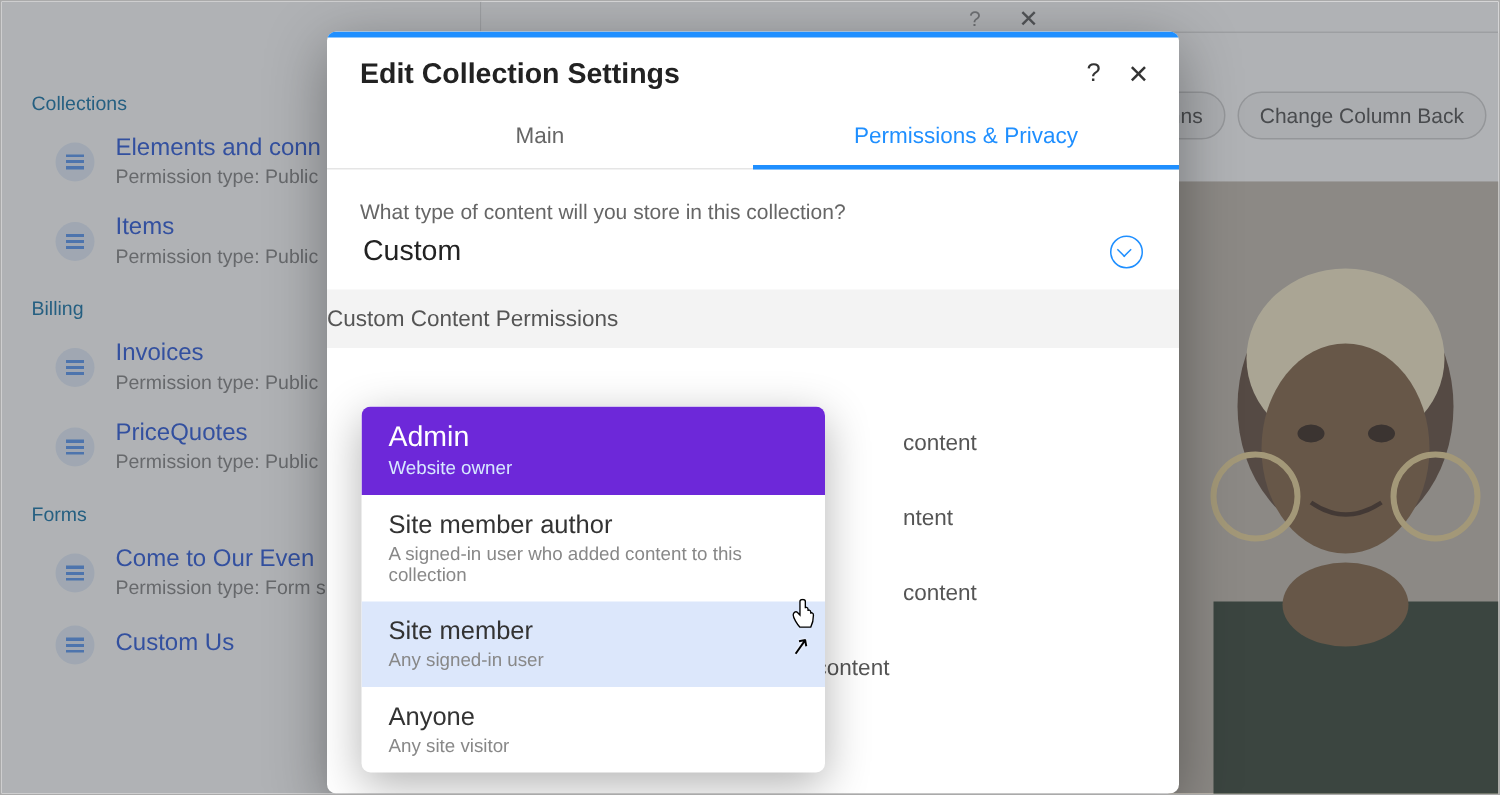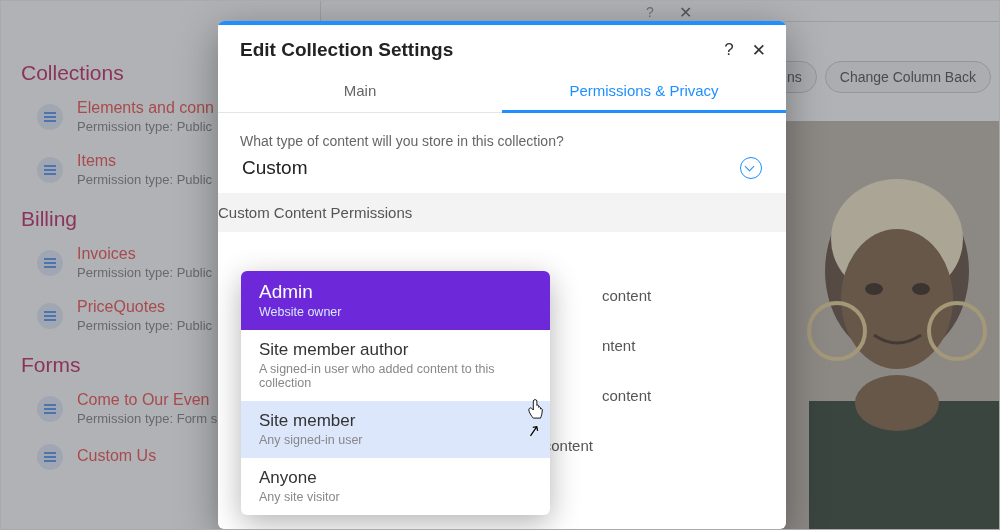--- a/index.html
+++ b/index.html
@@ -1,36 +1,36 @@
 <!DOCTYPE html>
 <html><head>
 <meta charset="utf-8">
 <style>
 html,body{margin:0;padding:0;font-family:-apple-system,BlinkMacSystemFont,"Segoe UI",Helvetica,Arial,sans-serif;background:#fff;color:#333;overflow:hidden}
 #stage{position:relative;width:1000px;height:530px;border:1px solid #aaa;box-sizing:border-box;overflow:hidden}
 .bg{position:absolute;inset:0;display:flex}
 .left-pane{width:320px;background:#fff;border-right:1px solid #ddd;padding-top:50px;box-sizing:border-box}
-.sect-h{font-size:21px;color:#be185d;padding:10px 20px 6px}
+.sect-h{font-size:13px;color:#0369a1;padding:10px 20px 6px}
 .row{display:flex;align-items:center;padding:8px 20px 10px 36px;gap:14px}
 .db-icon{width:26px;height:26px;border-radius:50%;background:#e2ecfa;display:flex;align-items:center;justify-content:center}
 .db-icon::before{content:"";width:12px;height:10px;background:linear-gradient(#4b8ff0 0 2px,transparent 2px 4px,#4b8ff0 4px 6px,transparent 6px 8px,#4b8ff0 8px 10px)}
-.row-txt .t{font-size:16px;color:#ef4444}
+.row-txt .t{font-size:16px;color:#1d4ed8}
 .row-txt .s{font-size:13px;color:#7a7a7a;margin-top:2px}
 .right-pane{flex:1;position:relative;background:#fff}
 .top-strip{position:absolute;top:0;left:0;right:0;height:20px;background:#fff;border-bottom:1px solid #ddd}
 .top-strip .hx{position:absolute;top:3px;left:325px;font-size:14px;color:#888}
 .top-strip .cx{position:absolute;top:2px;left:358px;font-size:16px;color:#555}
 .pill-row{position:absolute;top:60px;right:8px;display:flex;gap:8px}
 .pill{border:1px solid #ccc;border-radius:18px;padding:7px 14px;font-size:14px;color:#444;background:#f6f6f6}
 .avatar-area{position:absolute;top:120px;right:0;width:220px;height:410px;background:linear-gradient(#c9c2b8,#b2a99c)}
 .avatar-area svg{position:absolute;inset:0}
 .scrim{position:absolute;inset:0;background:rgba(80,85,92,0.45)}
 .modal{position:absolute;left:217px;top:20px;width:568px;height:508px;background:#fff;border-radius:6px;box-shadow:0 10px 40px rgba(0,0,0,0.35);overflow:hidden}
 .modal-top{height:4px;background:#1f8fff}
-.modal-head{display:flex;align-items:center;justify-content:space-between;padding:14px 20px 10px 22px}
+.modal-head{display:flex;align-items:flex-start;justify-content:space-between;padding:14px 20px 10px 22px}
 .modal-head h2{margin:0;font-size:19px;font-weight:700;color:#222}
 .mh-icons{display:flex;gap:18px;font-size:17px;color:#333}
 .tabs{display:flex;border-bottom:1px solid #e5e5e5}
 .tab{flex:1;text-align:center;padding:11px 0;font-size:15px;color:#666;cursor:pointer}
 .tab.active{color:#1f8fff;border-bottom:3px solid #1f8fff;margin-bottom:-1px}
 .body{padding:20px 22px 0}
 .q{font-size:14px;color:#666;margin-bottom:4px}
 .sel-row{display:flex;align-items:center;justify-content:space-between;padding:4px 2px 14px}
 .sel-val{font-size:19px;color:#222}
 .chev{width:20px;height:20px;border:1.5px solid #1f8fff;border-radius:50%;position:relative}

